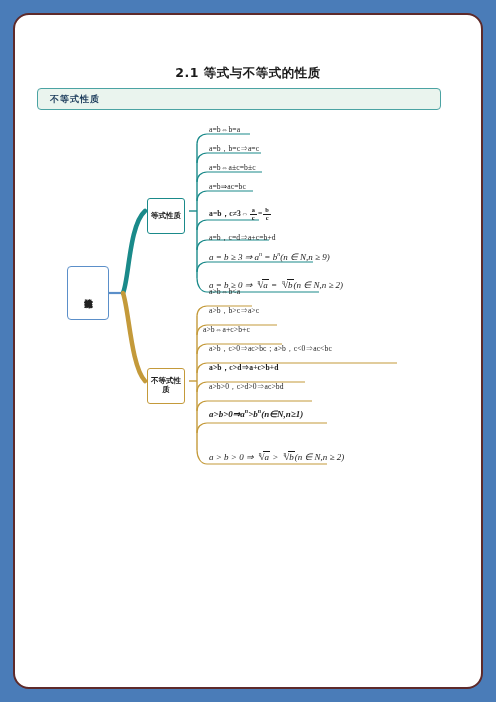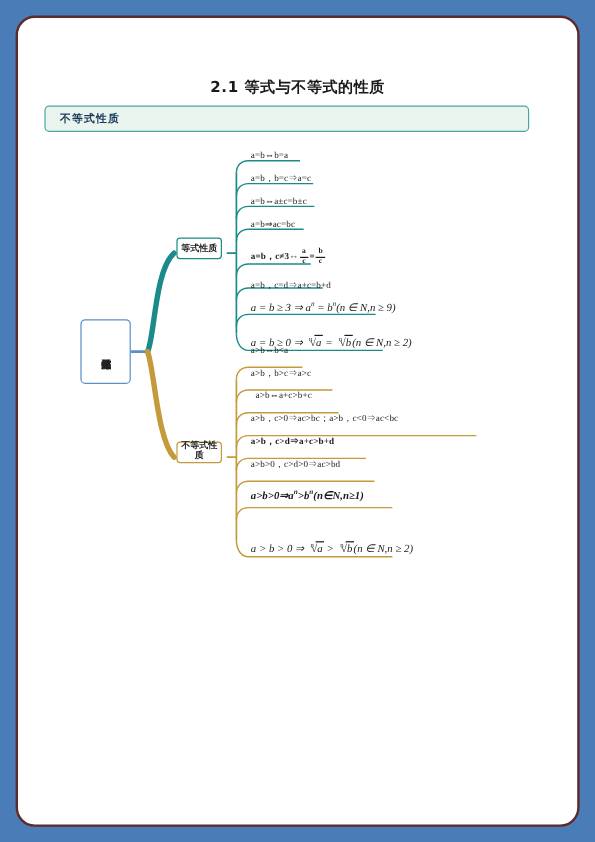--- a/index.html
+++ b/index.html
@@ -77,21 +77,21 @@
     border-radius:4px;
     font-size:8px;
     line-height:1.15;
     writing-mode:vertical-rl;
     text-orientation:upright;
     letter-spacing:0px;
     padding:3px 1px;
   }
   
   .node-branch{
-    width:38px;height:18px;
+    width:38px;height:36px;
     border-radius:3px;
     font-size:7.5px;
     line-height:1.25;
     padding:2px;
   }
   .node-eq{ left:110px;top:78px; border:1.2px solid #1a8a8a; }
   .node-ineq{ left:110px;top:248px; border:1.2px solid #c49a3a;font-family:Liberation Mono, monospace; }
 
   
   .leaf{
@@ -192,21 +192,21 @@
     <div class="leaf math" style="left:172px;top:131px;">
       <span>a = b ≥ 3 ⇒ a</span><sup>n</sup><span> = b</span><sup>n</sup><span>(n ∈ N,n ≥ 9)</span>
     </div>
 
     <div class="leaf math" style="left:172px;top:159px;">
       <span>a = b ≥ 0 ⇒ </span><span class="rad"><span class="idx">n</span>√<span class="bar">a</span></span><span> = </span><span class="rad"><span class="idx">n</span>√<span class="bar">b</span></span><span>(n ∈ N,n ≥ 2)</span>
     </div>
 
     <div class="leaf plain" style="left:172px;top:167px;">a&gt;b⇔b&lt;a</div>
     <div class="leaf plain" style="left:172px;top:186px;">a&gt;b，b&gt;c⇒a&gt;c</div>
-    <div class="leaf plain" style="left:176px;top:205px;">a&gt;b⇔a+c&gt;b+c</div>
+    <div class="leaf plain" style="left:166px;top:205px;">a&gt;b⇔a+c&gt;b+c</div>
     <div class="leaf plain" style="left:172px;top:224px;">a&gt;b，c&gt;0⇒ac&gt;bc；a&gt;b，c&lt;0⇒ac&lt;bc</div>
     <div class="leaf plain" style="left:172px;top:243px;font-weight:bold;">a&gt;b，c&gt;d⇒a+c&gt;b+d</div>
     <div class="leaf plain" style="left:172px;top:262px;">a&gt;b&gt;0，c&gt;d&gt;0⇒ac&gt;bd</div>
 
     <div class="leaf math" style="left:172px;top:288px;font-weight:bold;">
       <span>a&gt;b&gt;0⇒a</span><sup>n</sup><span>&gt;b</span><sup>n</sup><span>(n∈N,n≥1)</span>
     </div>
 
     <div class="leaf math" style="left:172px;top:331px;">
       <span>a &gt; b &gt; 0 ⇒ </span><span class="rad"><span class="idx">n</span>√<span class="bar">a</span></span><span> &gt; </span><span class="rad"><span class="idx">n</span>√<span class="bar">b</span></span><span>(n ∈ N,n ≥ 2)</span>

